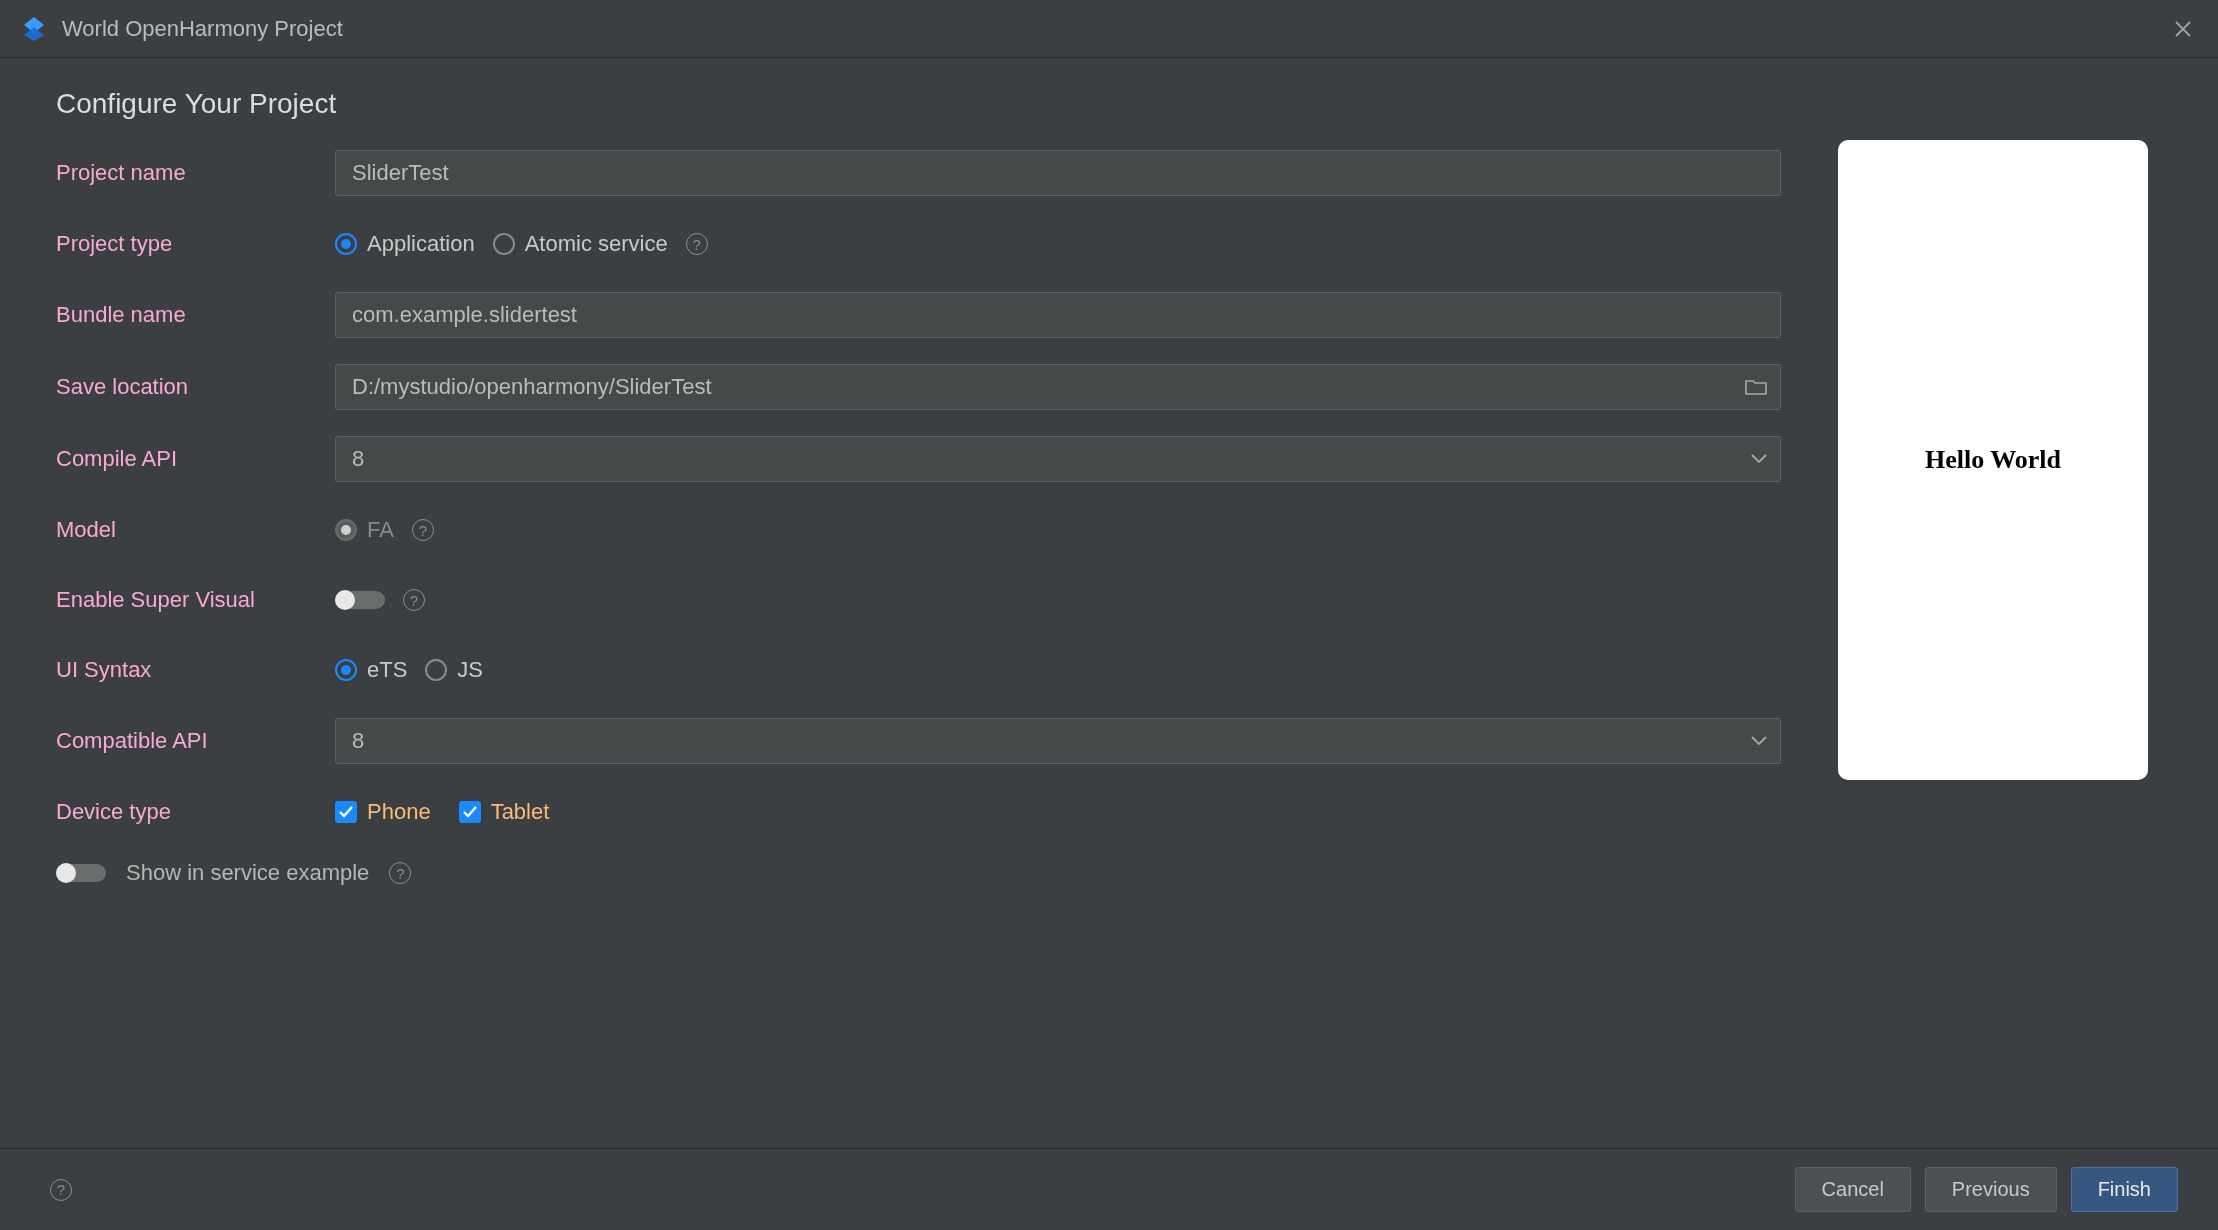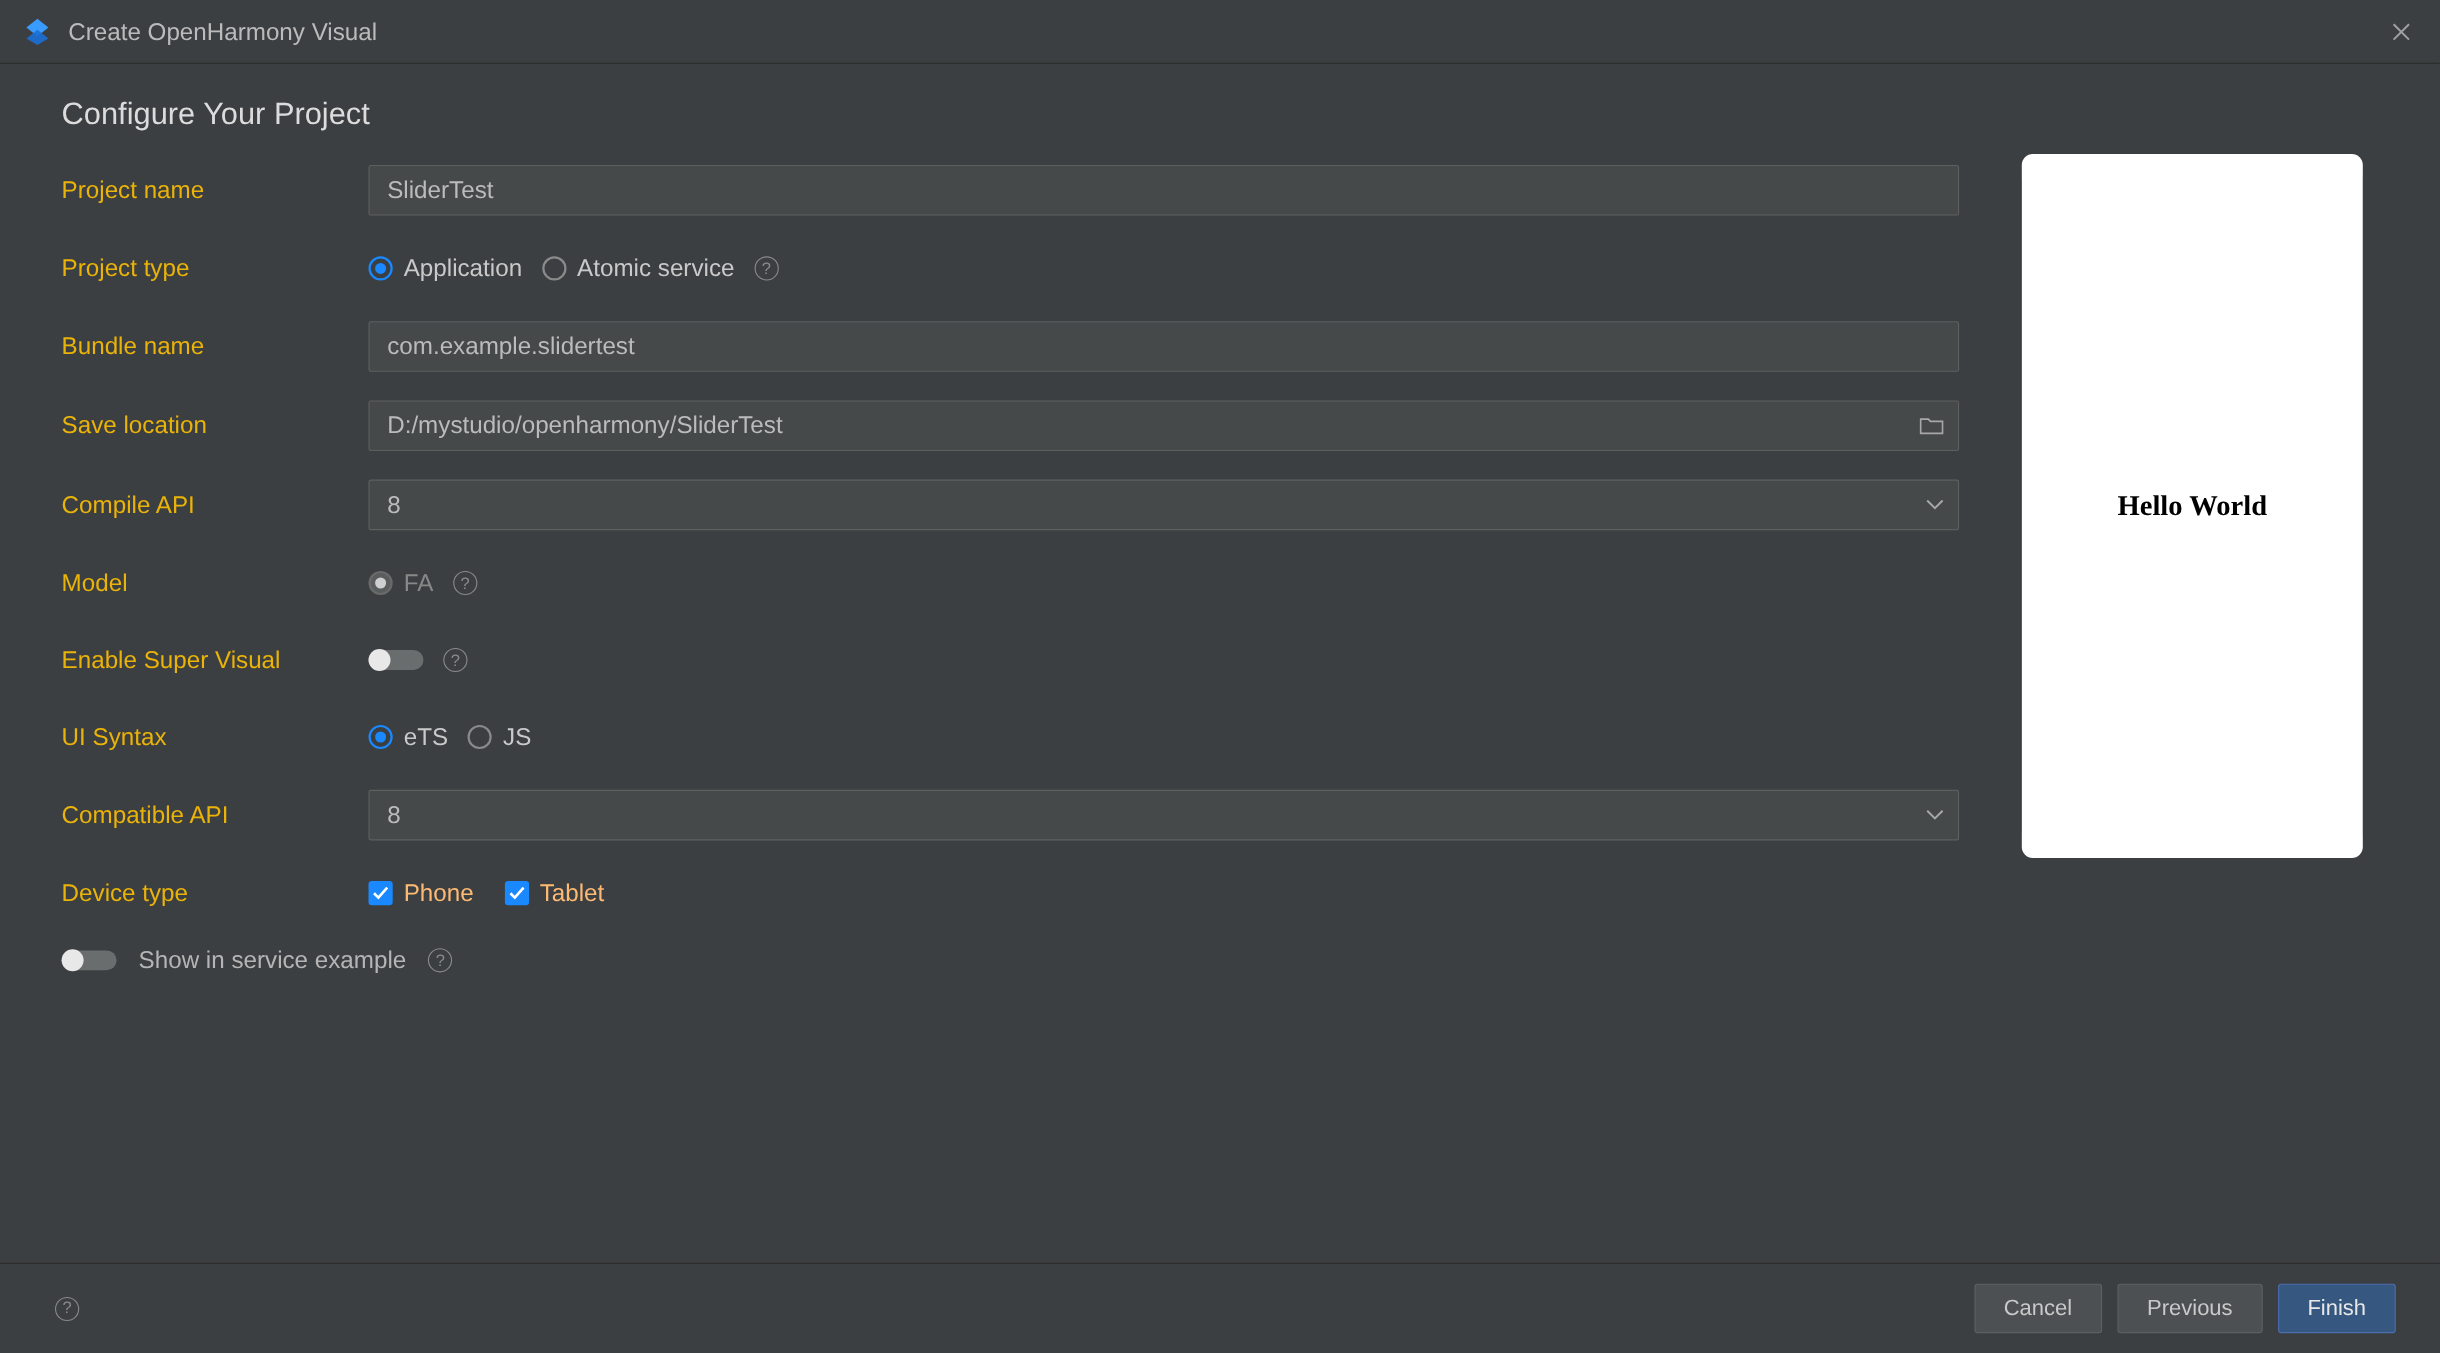--- a/index.html
+++ b/index.html
@@ -53,21 +53,21 @@
       margin-bottom: 30px;
     }
     .row {
       display: flex;
       align-items: center;
       margin-bottom: 26px;
       min-height: 44px;
     }
     .row .label {
       width: 255px;
-      color: #eab308;
+      color: #f9a8d4;
       font-size: 22px;
       padding-right: 10px;
     }
     .row .control {
       flex: 1;
       max-width: 1470px;
       display: flex;
       align-items: center;
       gap: 18px;
       padding-left: 24px;
@@ -226,21 +226,21 @@
 </head>
 <body>
 
 <div class="titlebar">
   <span class="app-icon">
     <svg width="28" height="28" viewBox="0 0 28 28">
       <path d="M14 2 L24 10 L14 18 L4 10 Z" fill="#3a9bff"></path>
       <path d="M14 12 L24 20 L14 26 L4 20 Z" fill="#1a6fd6" opacity="0.9"></path>
     </svg>
   </span>
-  <div class="title">Create OpenHarmony Visual</div>
+  <div class="title">World OpenHarmony Project</div>
   <div class="close">
     <svg width="18" height="18" viewBox="0 0 18 18">
         <path d="M2 2 L16 16 M16 2 L2 16" stroke="#a0a0a0" stroke-width="1.8"></path>
       </svg>
   </div>
 </div>
 
 <div class="body">
   <div class="form-area">
     <div class="heading">Configure Your Project</div>

